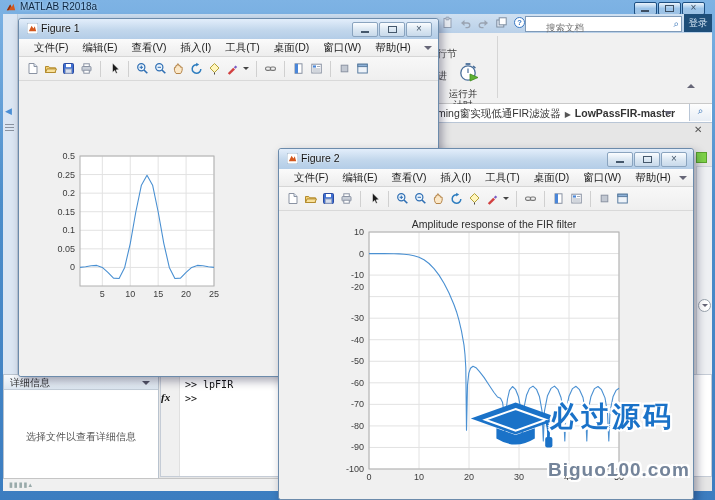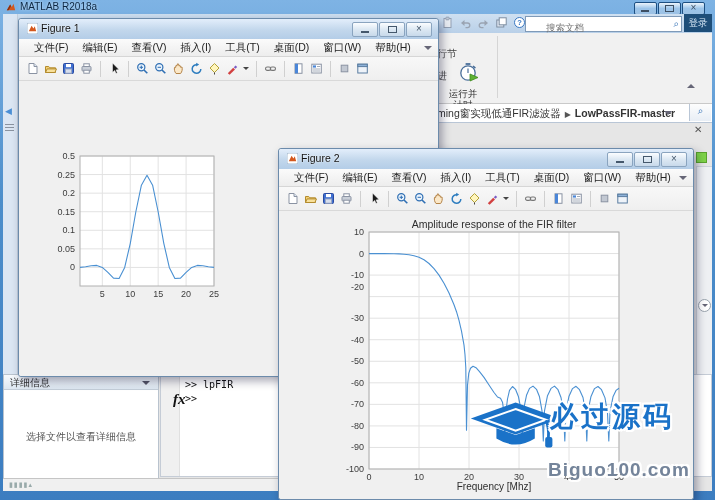--- a/index.html
+++ b/index.html
@@ -59,22 +59,22 @@
   .details{position:absolute;left:0;top:360px;width:154px;height:103px;background:#fff;border:1px solid #b9c3ce;}
   .details-hd{position:absolute;left:0;top:0;width:100%;height:15px;
     background:linear-gradient(#f7fafd,#dde7f1);border-bottom:1px solid #c3cdd8;
     font-size:10px;color:#333;line-height:15px;padding-left:6px;box-sizing:border-box;}
   .details-hd .tri-down{position:absolute;right:8px;top:6px;border-top-color:#556;}
   .details-empty{position:absolute;left:0;top:55px;width:100%;text-align:center;font-size:10px;color:#555;}
   
   .cmdwin{position:absolute;left:157px;top:360px;width:552px;height:103px;background:#fff;
     border:1px solid #c5ccd6;box-sizing:border-box;}
   .cmd-gutter{position:absolute;left:0;top:0;width:18px;height:100%;background:#f0f0f0;border-right:1px solid #e0e0e0;}
-  .fx{position:absolute;left:12px;top:16px;font-family:"Liberation Serif",serif;font-style:italic;
-    font-weight:bold;font-size:15px;color:#111;}
+  .fx{position:absolute;left:0;top:16px;font-family:"Liberation Serif",serif;font-style:italic;
+    font-weight:bold;font-size:11px;color:#111;}
   .cmd-line{position:absolute;left:24px;font-family:"DejaVu Sans Mono",monospace;font-size:10px;color:#111;white-space:pre;}
   
   .statusbar{position:absolute;left:0;top:464px;width:561px;height:13px;background:#f0f0f0;border-top:1px solid #c5c5c5;}
   .sb-grip-icon{position:absolute;left:6px;top:2px;font-size:7px;color:#9aa;letter-spacing:1px;}
   .sb-box{position:absolute;left:494px;top:1px;width:136px;height:10px;background:#fafafa;border:1px solid #c2c8ce;}
   .sb-rowcol{position:absolute;left:640px;top:1px;font-size:10px;color:#222;}
   .sb-rowcol span{margin-right:6px;}
   .resize-grip{position:absolute;right:3px;top:3px;width:8px;height:8px;
     background:
      radial-gradient(circle at 7px 1px,#9aa2aa 1px,transparent 1.4px),
@@ -567,21 +567,20 @@
       </div>
       <div class="tbi">
         <svg width="13" height="13" viewBox="0 0 13 13">
           <rect x="1.8" y="2.2" width="9.5" height="8.8" fill="#eef3f9" stroke="#5a7da0"></rect>
           <rect x="1.8" y="2.2" width="9.5" height="2.4" fill="#8fb3d9" stroke="#5a7da0"></rect>
         </svg>
       </div>
     </div>
   <div class="fig-canvas" id="fig2-canvas">
     <div class="plot-title" style="left:90px;top:7px;width:250px;" id="fig2-title-txt">Amplitude response of the FIR filter</div>
-    <div class="plot-xlabel" style="left:90px;top:270px;width:250px;" id="fig2-xlabel-txt">Frequency [Mhz]</div>
   <svg width="412" height="287" style="position: absolute; left: 0px; top: 0px;">
         <rect x="90" y="21" width="250" height="237" fill="#fff"></rect>
         <line x1="90" y1="21" x2="90" y2="258" stroke="#e2e2e2" stroke-width="1"></line>
         <line x1="140" y1="21" x2="140" y2="258" stroke="#e2e2e2" stroke-width="1"></line>
         <line x1="190" y1="21" x2="190" y2="258" stroke="#e2e2e2" stroke-width="1"></line>
         <line x1="240" y1="21" x2="240" y2="258" stroke="#e2e2e2" stroke-width="1"></line>
         <line x1="290" y1="21" x2="290" y2="258" stroke="#e2e2e2" stroke-width="1"></line>
         <line x1="340" y1="21" x2="340" y2="258" stroke="#e2e2e2" stroke-width="1"></line>
         <line x1="90" y1="21" x2="340" y2="21" stroke="#e2e2e2" stroke-width="1"></line>
         <line x1="90" y1="42.54545454545456" x2="340" y2="42.54545454545456" stroke="#e2e2e2" stroke-width="1"></line>

